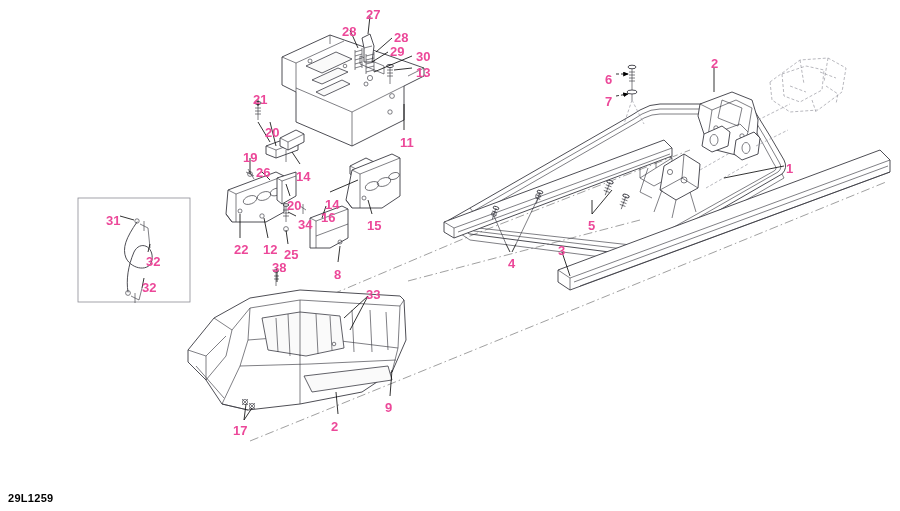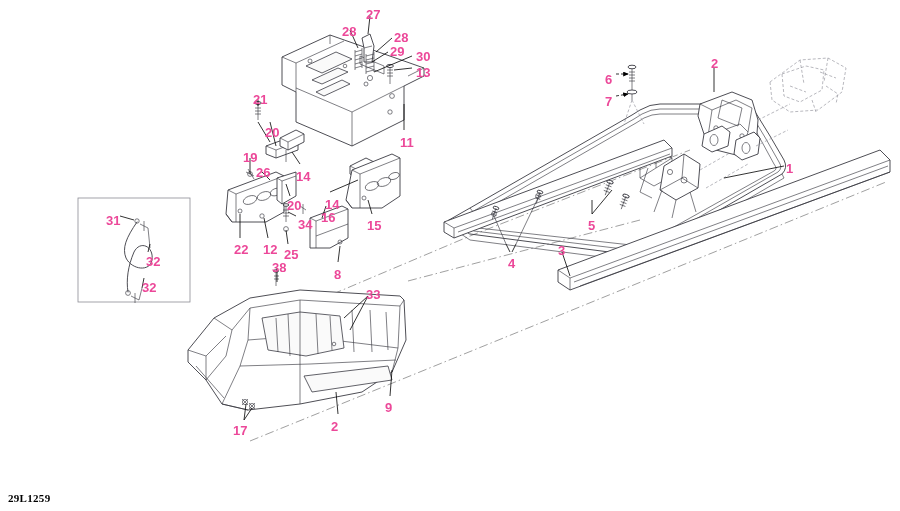--- a/index.html
+++ b/index.html
@@ -5,21 +5,21 @@
 <style>
   html,body{margin:0;padding:0;background:#ffffff;}
   body{width:900px;height:511px;position:relative;overflow:hidden;
        font-family:"Liberation Sans", sans-serif;color:#1a1a1a;}
   #stage{position:absolute;left:0;top:0;width:900px;height:511px;}
   svg#art{position:absolute;left:0;top:0;width:900px;height:511px;display:block;}
   .lbl{position:absolute;font-family:"Liberation Sans", sans-serif;
        font-size:13px;font-weight:bold;color:#ec4899;line-height:1;
        white-space:nowrap;letter-spacing:0px;}
   .code{position:absolute;left:8px;top:492px;font-size:11px;font-weight:bold;
-        color:#000;font-family:Liberation Serif, serif;letter-spacing:0.3px;}
+        color:#000;font-family:Liberation Sans, sans-serif;letter-spacing:0.3px;}
 </style>
 </head>
 <body>
 
 <div id="stage">
 
   <svg id="art" viewBox="0 0 900 511">
     <defs>
       <style>
         .s   { fill:none; stroke:#3a3a42; stroke-width:0.9; stroke-linejoin:round; stroke-linecap:round; }

